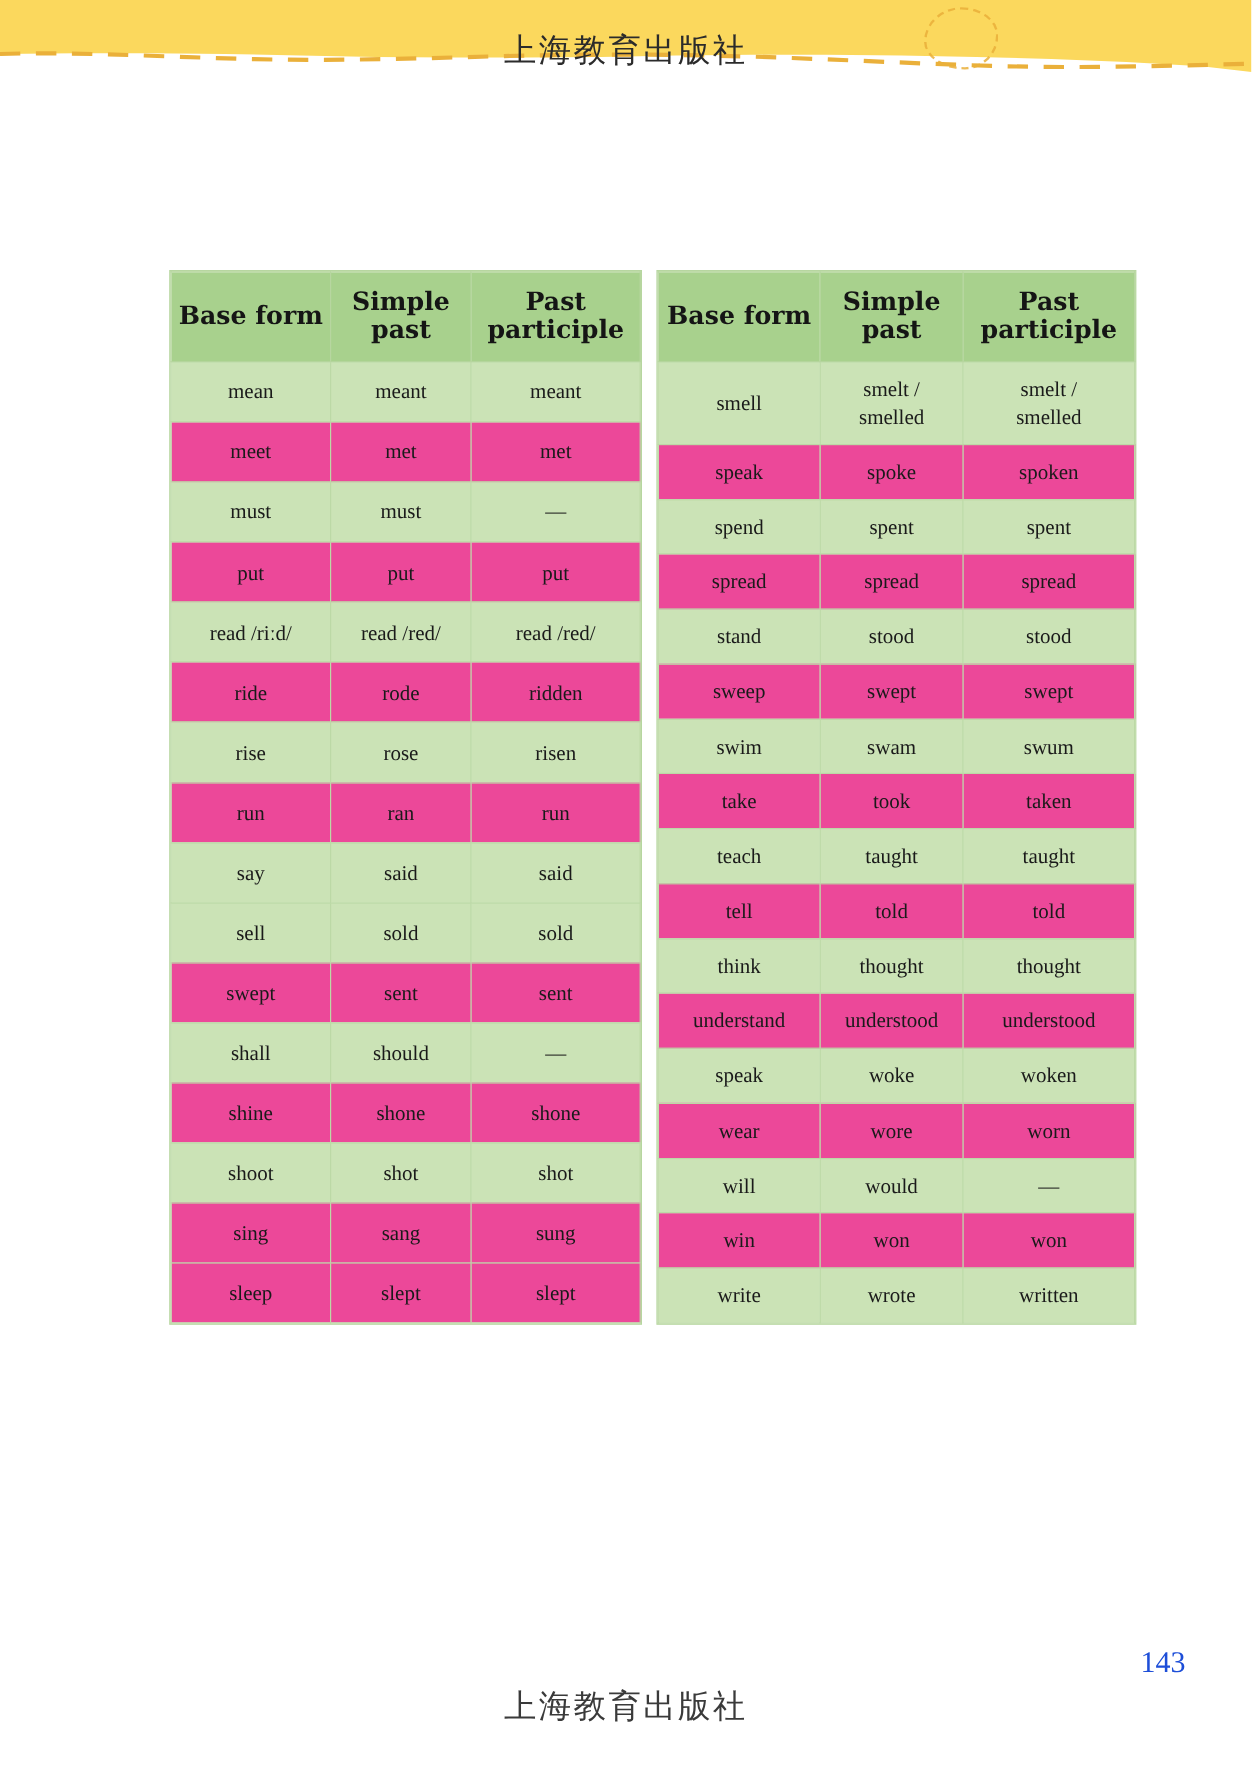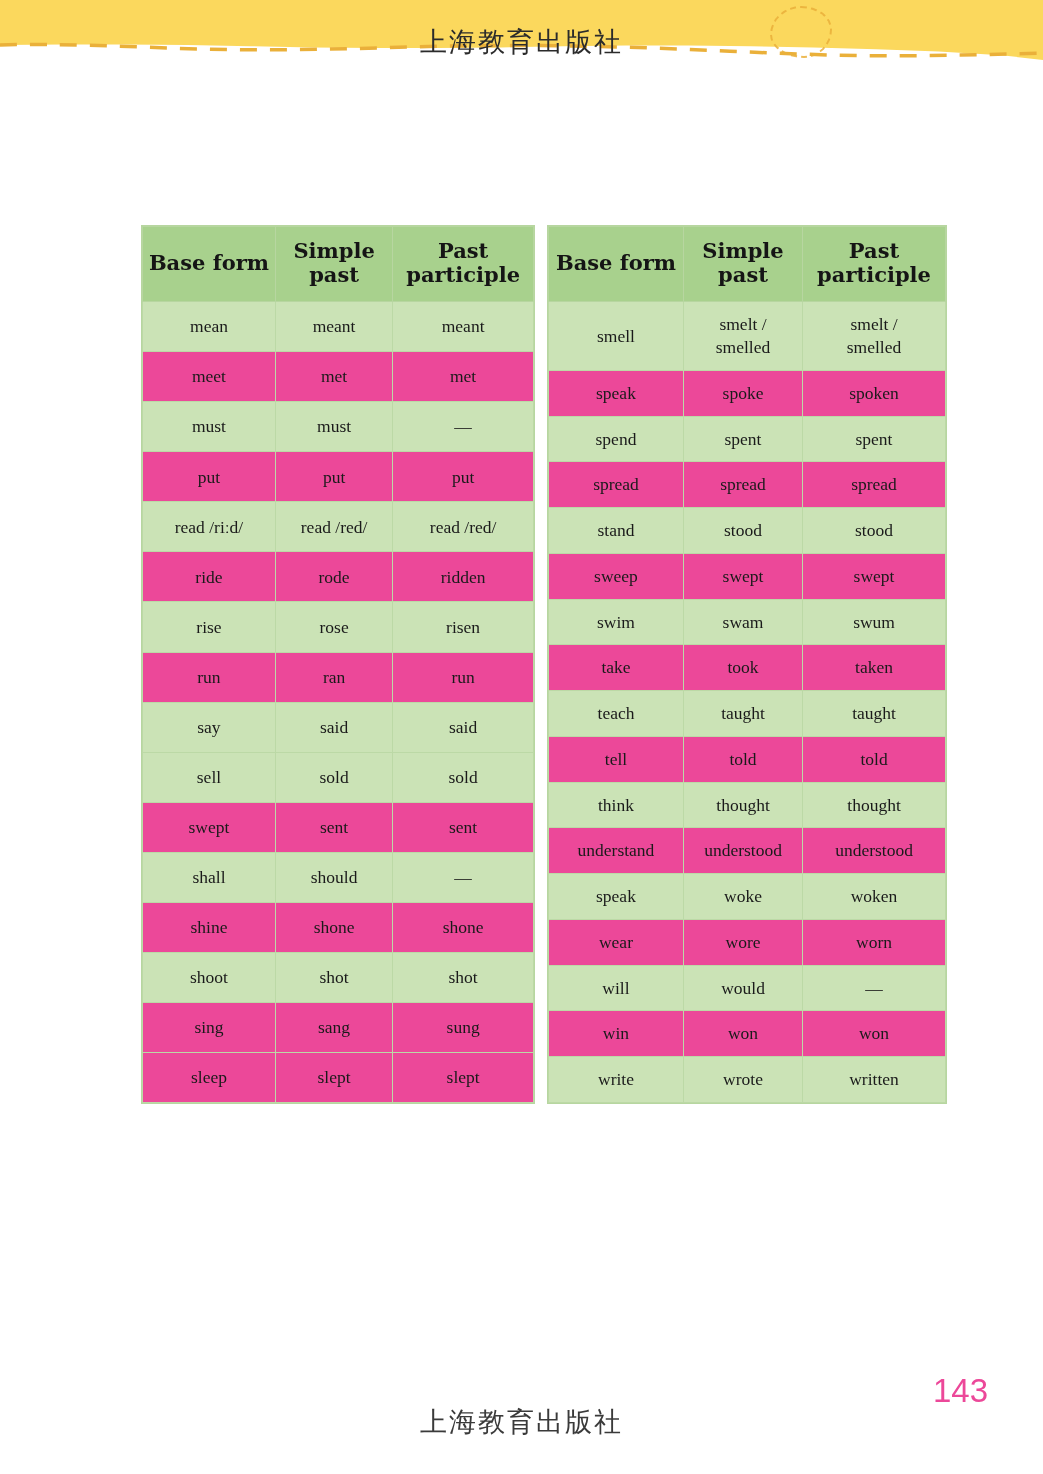--- a/index.html
+++ b/index.html
@@ -109,23 +109,23 @@
     white-space: pre-line;
   }
   .verb-table tbody tr.dark td { background: #cbe3b6; }
   .verb-table tbody tr.light td { background: #ec4899; }
 
   
   #page-number {
     position: absolute;
     right: 55px;
     top: 1372px;
-    font-size: 33px;
-    color: #ec4899;
-    font-family: Liberation Sans, sans-serif;
+    font-size: 25px;
+    color: #1d4ed8;
+    font-family: Liberation Serif, serif;
   }
   #footer-title {
     position: absolute;
     left: 0;
     top: 1404px;
     width: 1043px;
     text-align: center;
     font-size: 27px;
     color: #3a3a3a;
     letter-spacing: 2px;

